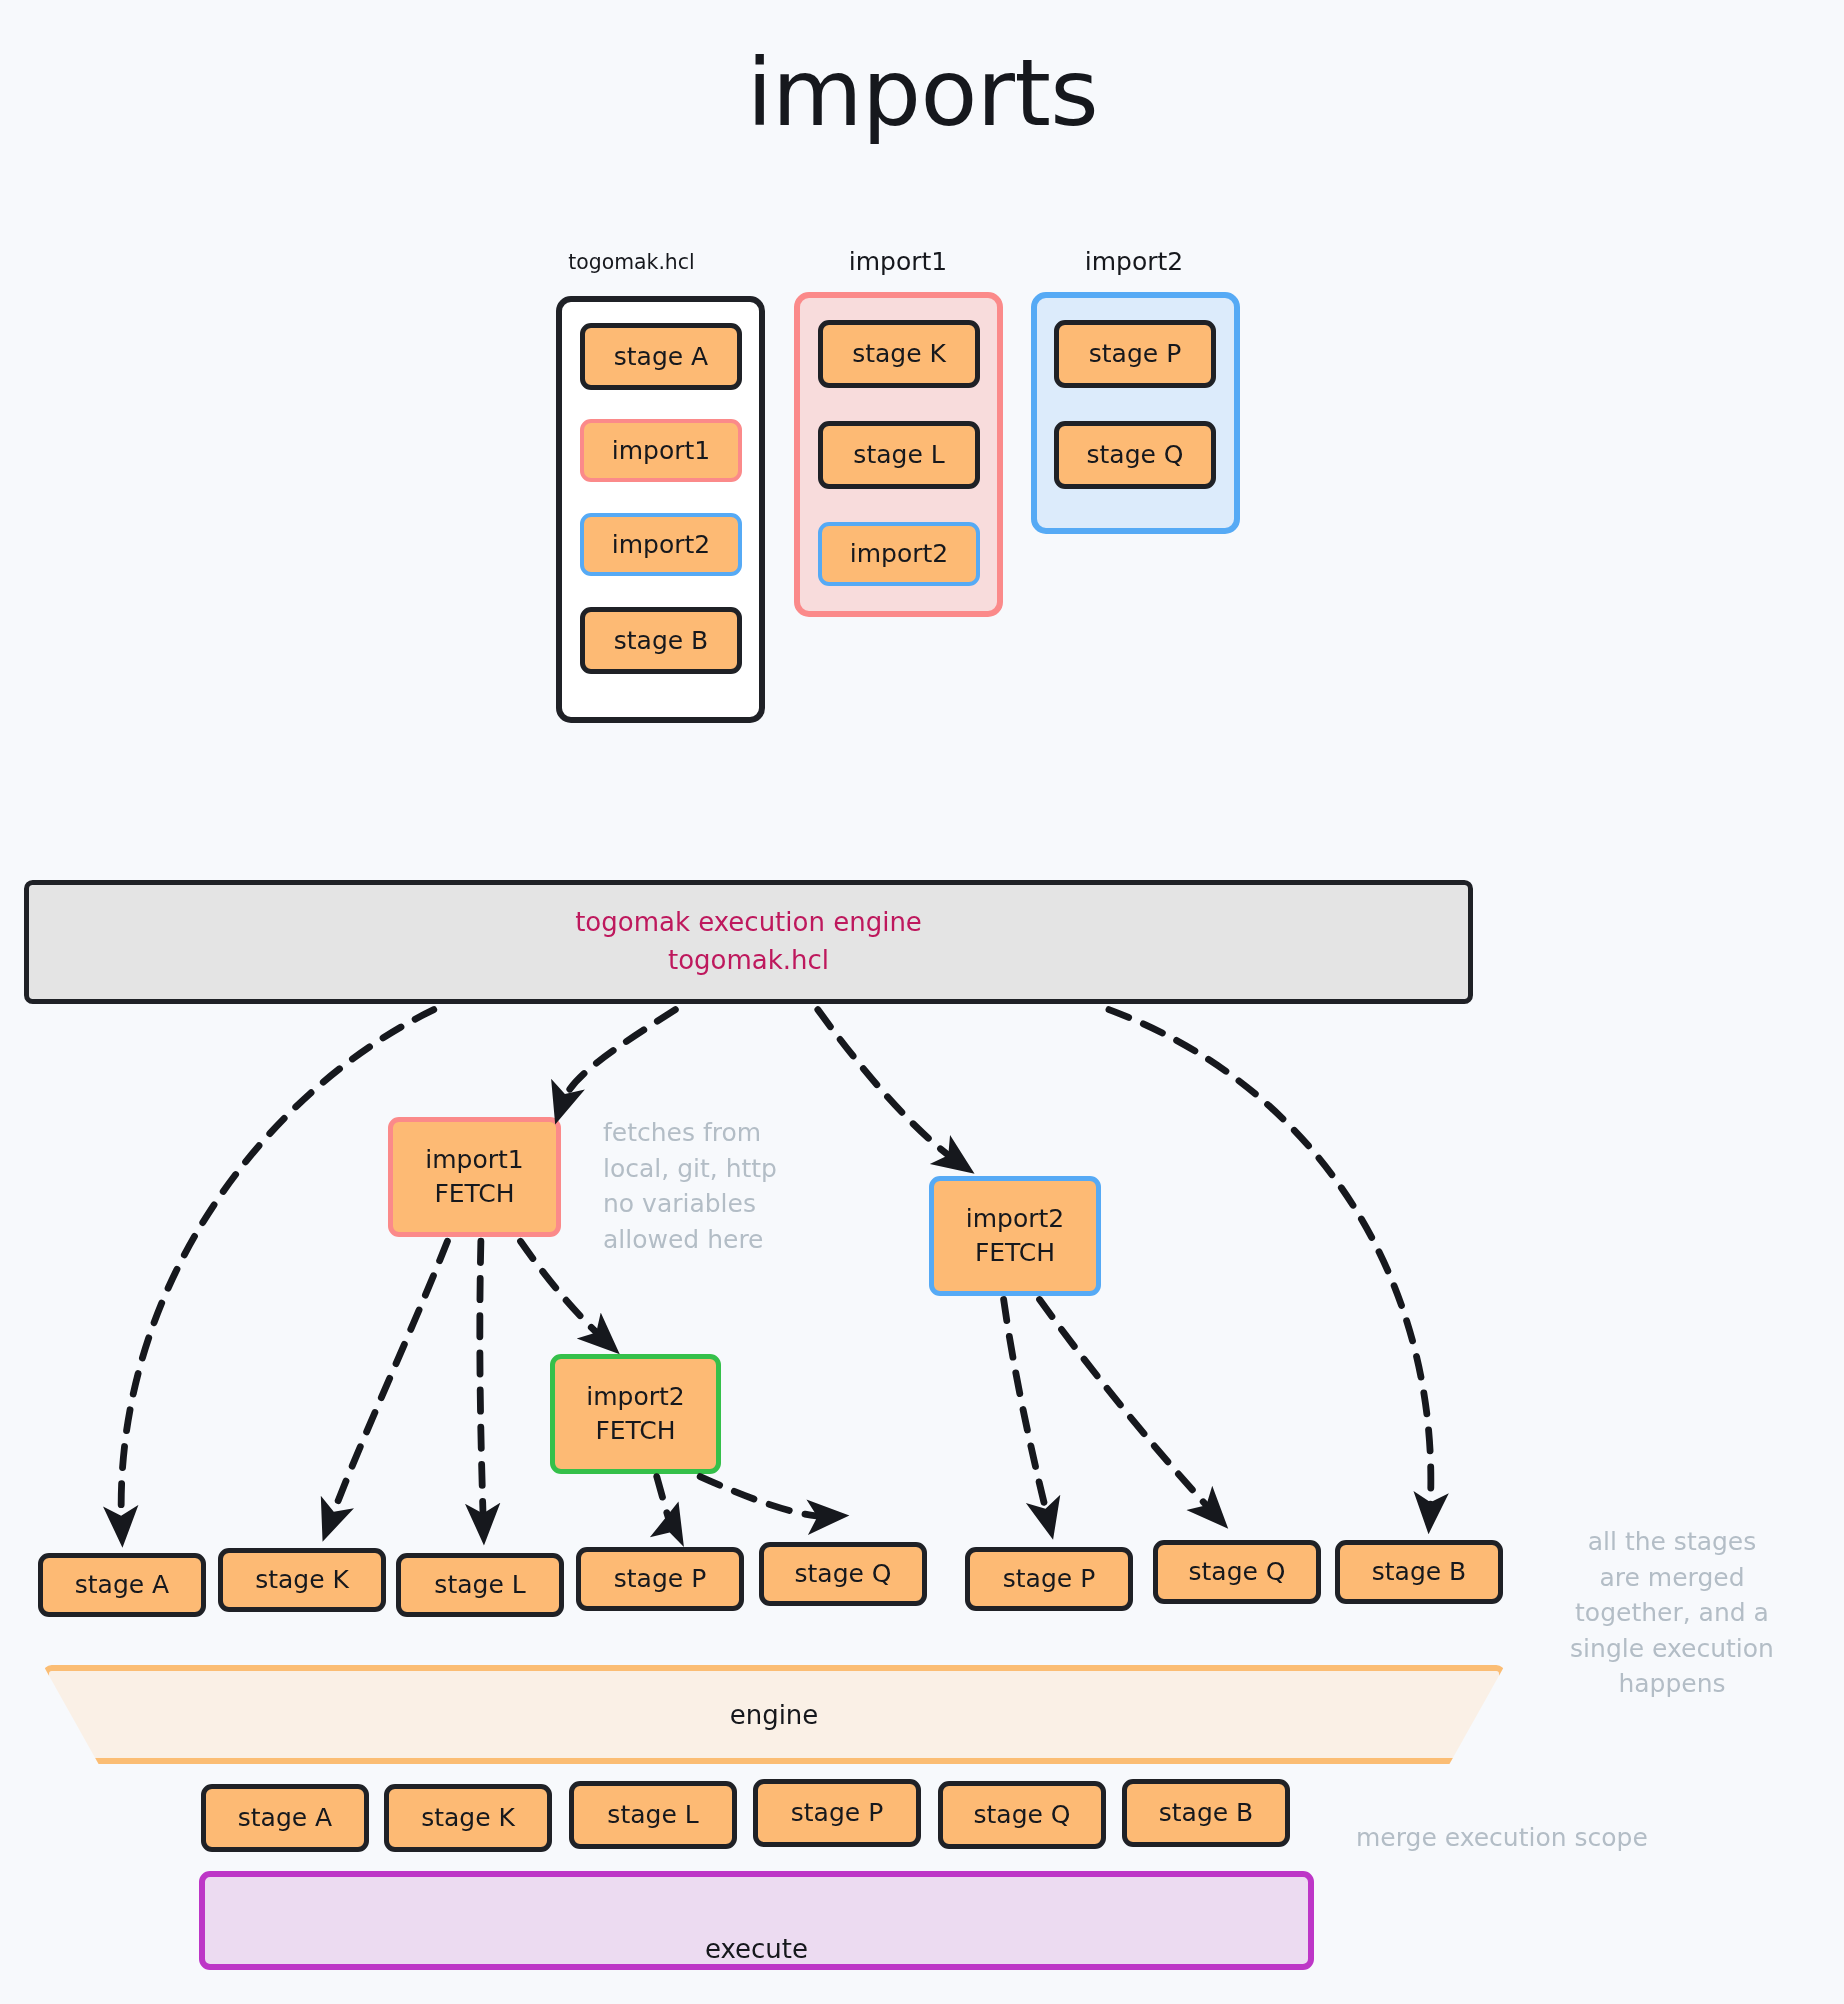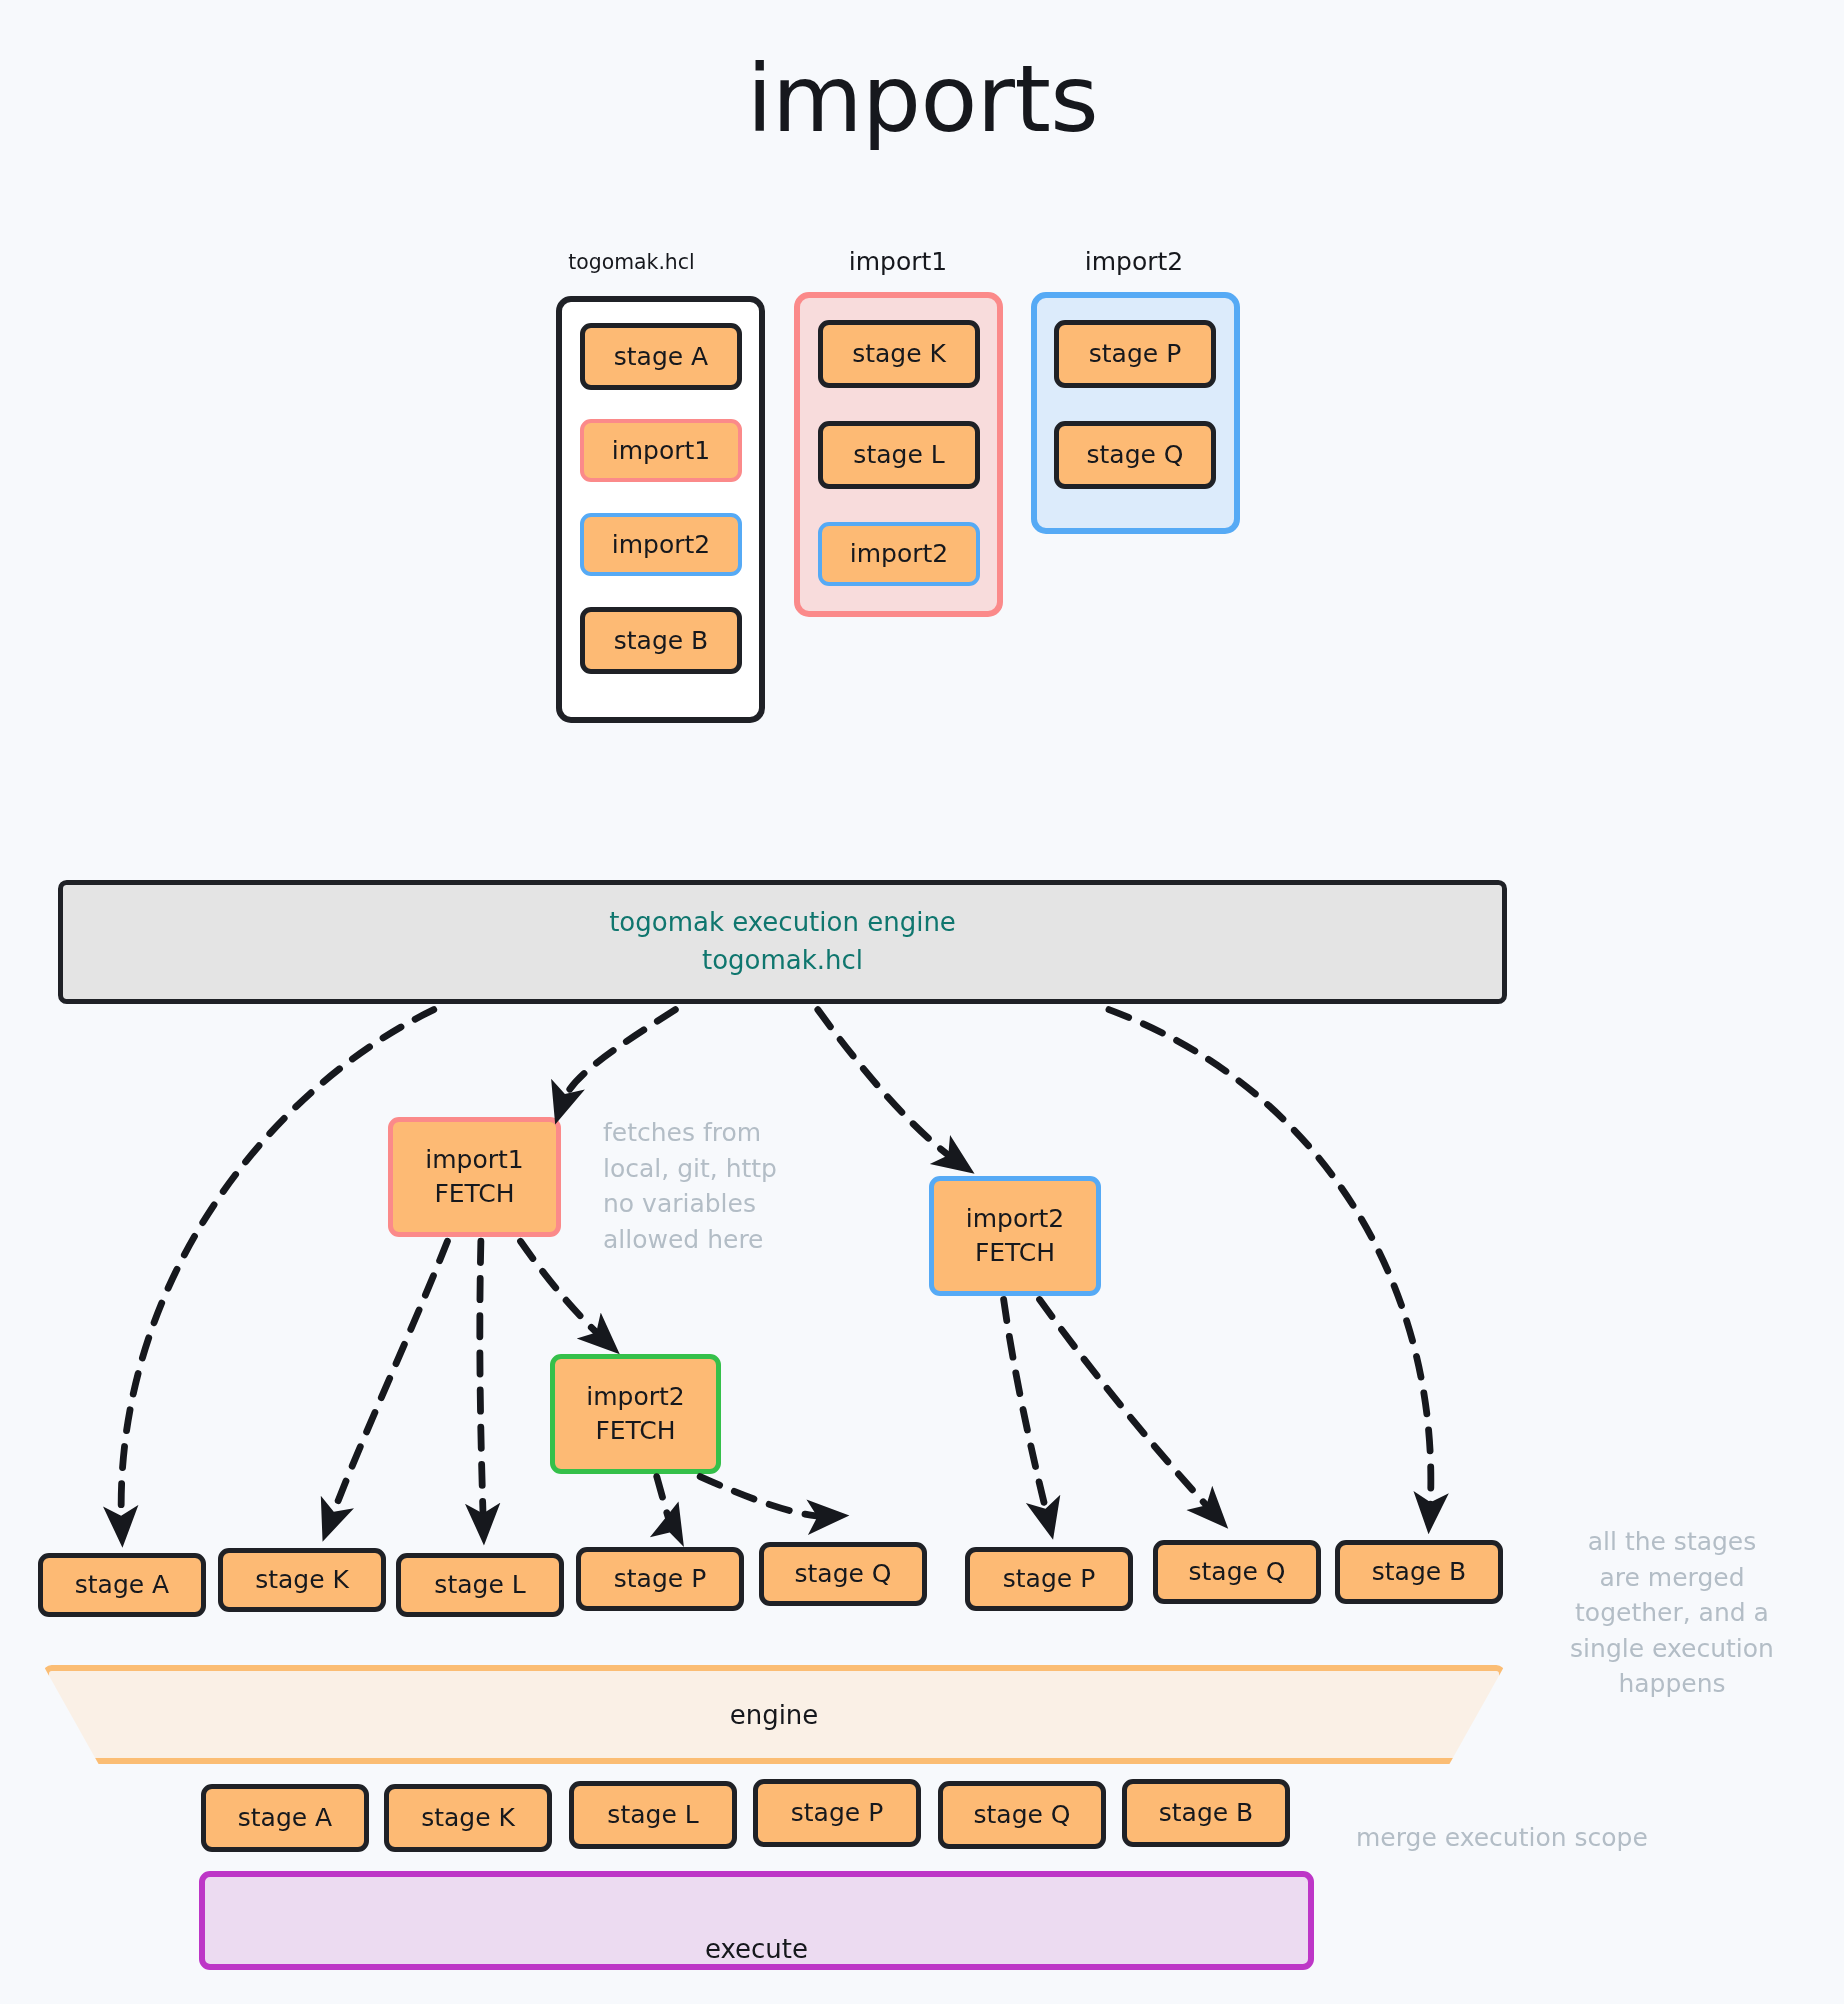--- a/index.html
+++ b/index.html
@@ -16,21 +16,21 @@
   }
   .stage-root {
     position: absolute;
     inset: 0;
   }
 
   
   #page-title {
     position: absolute;
     left: 0;
-    top: 48px;
+    top: 42px;
     width: 1845px;
     text-align: center;
     font-size: 93px;
     line-height: 1.1;
     font-weight: 400;
     color: #16181d;
     letter-spacing: -0.6px;
   }
 
   
@@ -79,33 +79,33 @@
   }
 
   .node.red-border { border-color: #fb8a8a; }
   .node.blue-border { border-color: #56aaf5; }
   .node.green-border { border-color: #3ec council; }
   .node.green-border { border-color: #35c04a; }
 
   
   #engine-bar {
     position: absolute;
-    left: 58px;
+    left: 24px;
     top: 880px;
     width: 1449px;
     height: 124px;
     box-sizing: border-box;
     border: 5.6px solid #1f2126;
     border-radius: 8.7px;
     background: #e4e4e4;
     display: flex;
     flex-direction: column;
     align-items: center;
     justify-content: center;
-    color: #0f766e;
+    color: #be185d;
     font-size: 26px;
     line-height: 1.45;
   }
 
   
   .note {
     position: absolute;
     color: #b3bdc6;
     font-size: 25px;
     line-height: 1.42;

